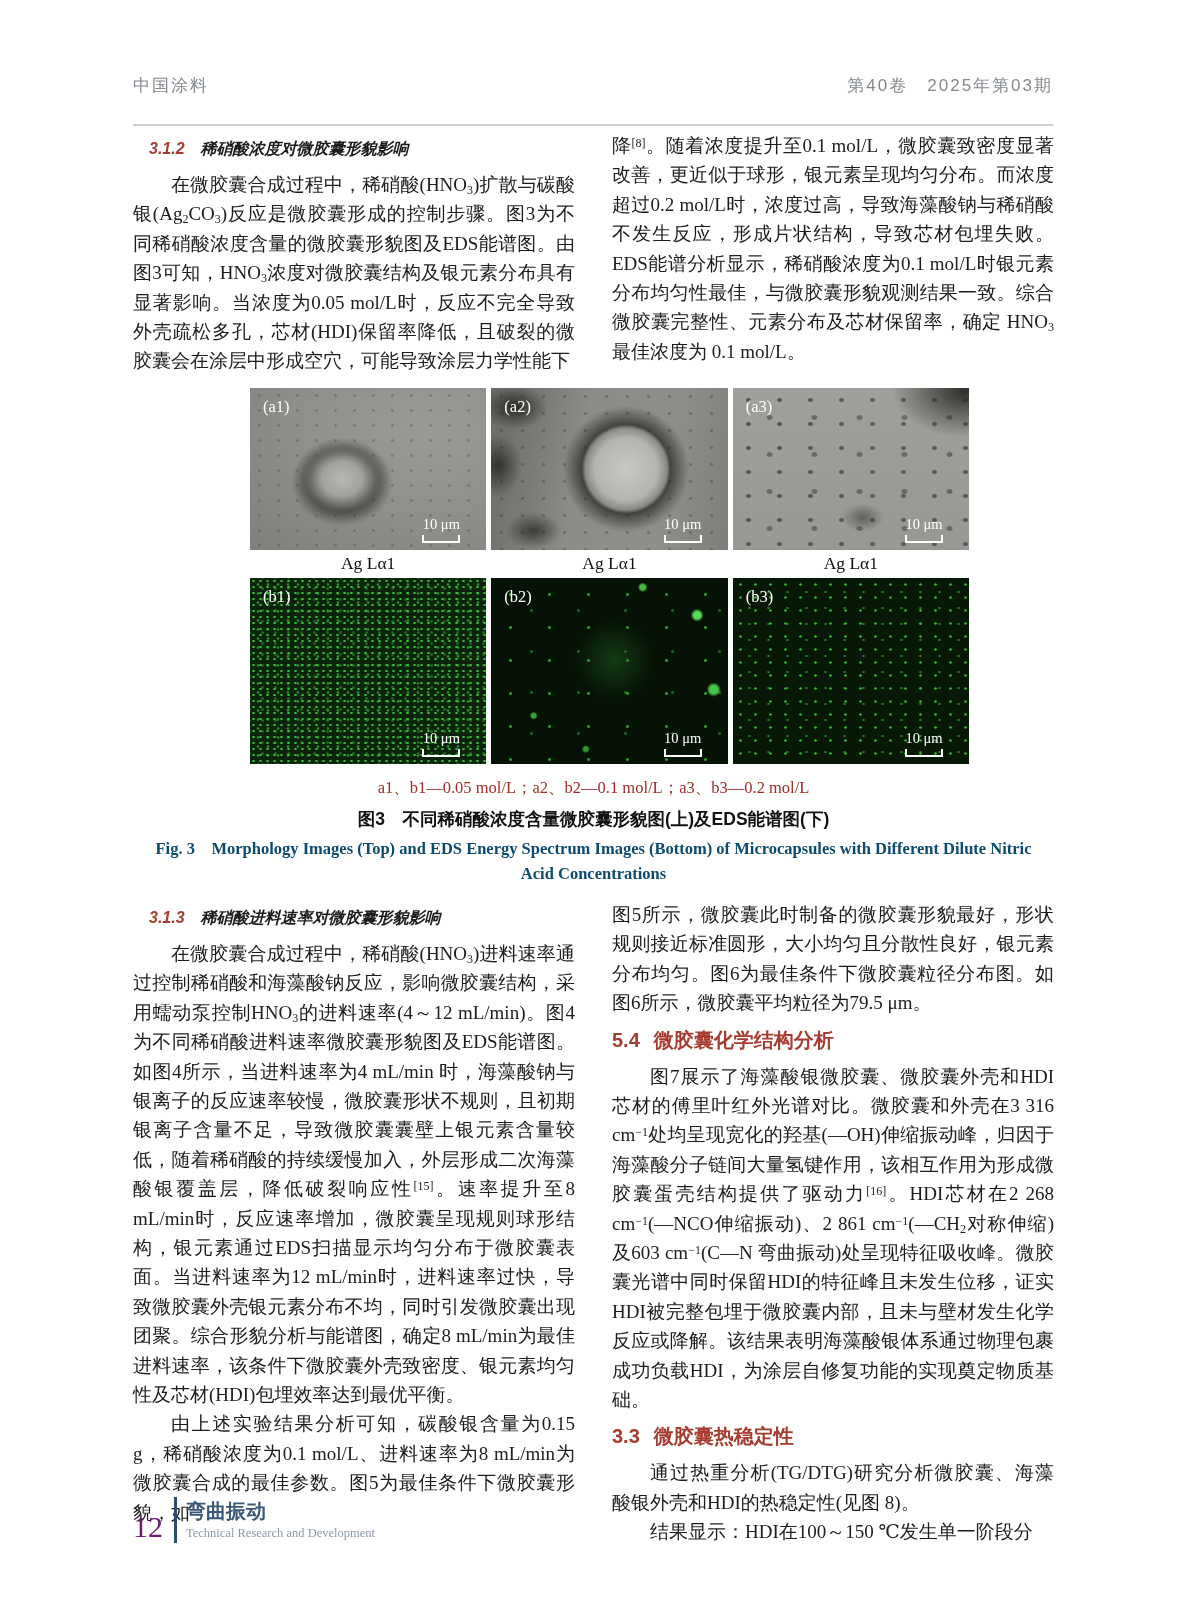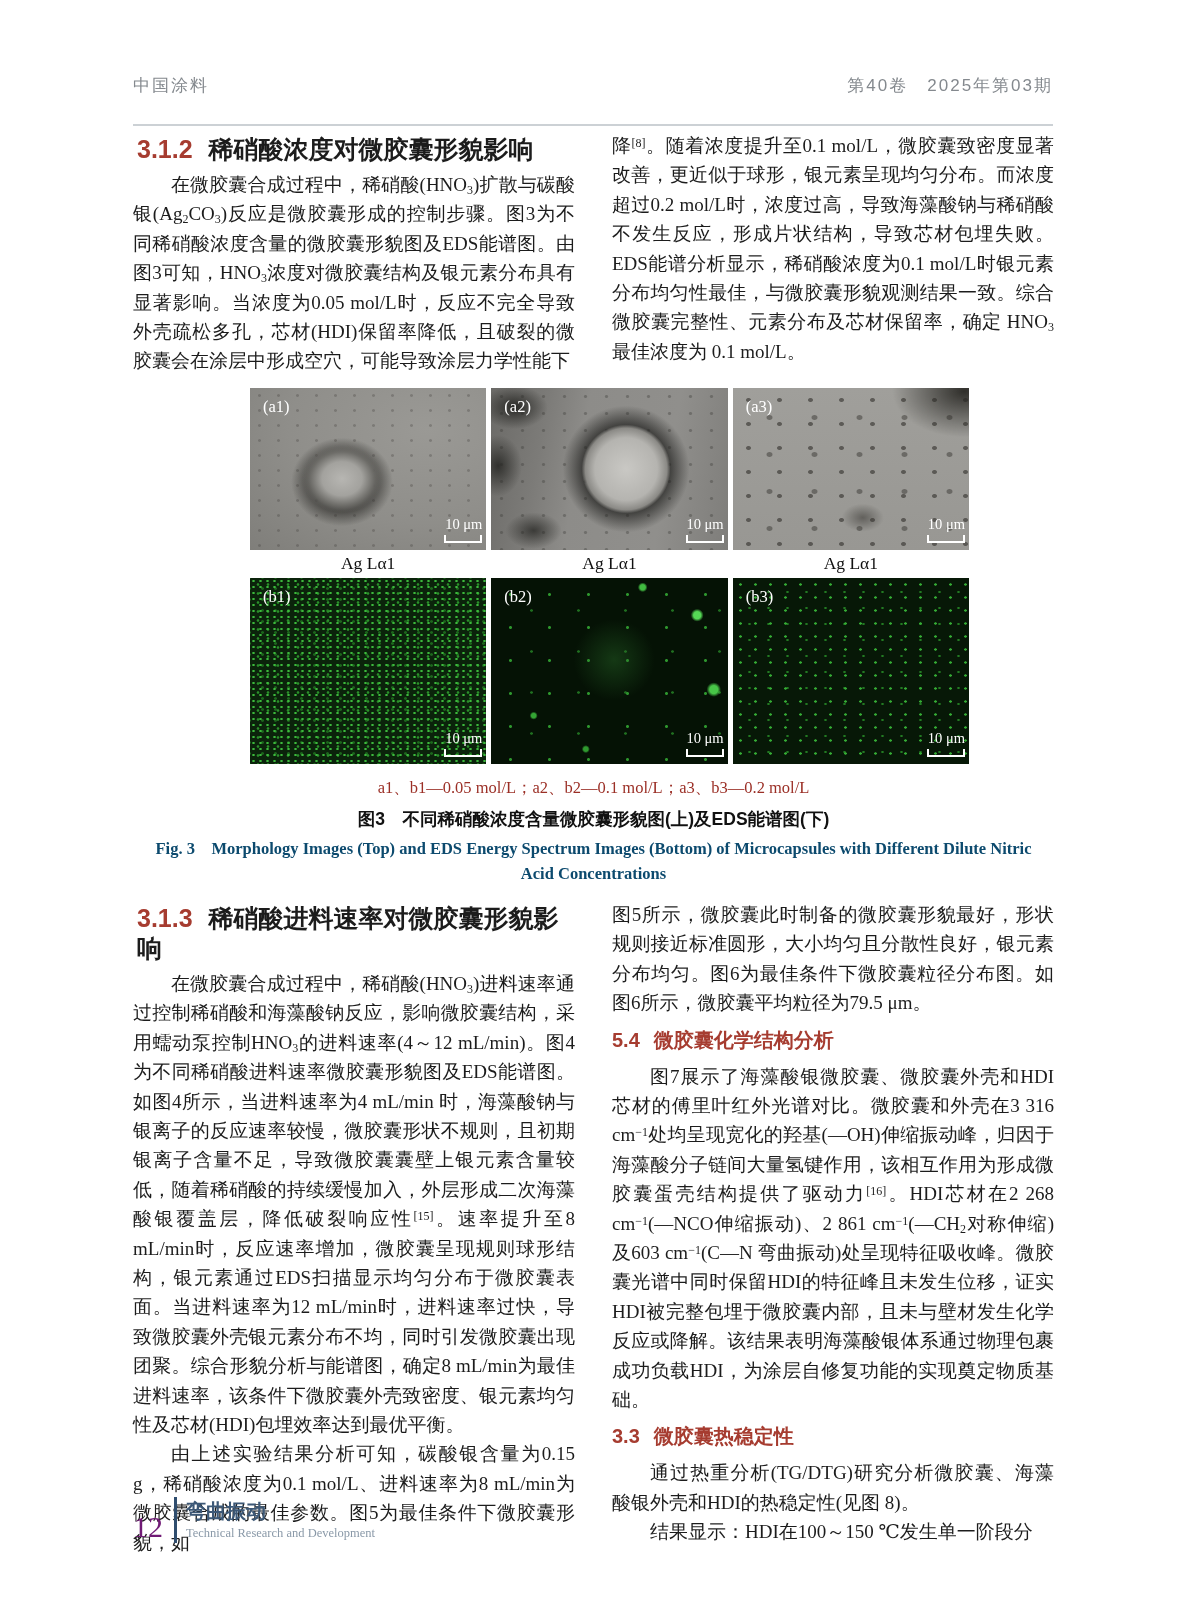--- a/index.html
+++ b/index.html
@@ -10,37 +10,37 @@
        align-items:flex-end;font-family:"Liberation Sans","DejaVu Sans",sans-serif;font-size:17px;
        color:#84898e;padding-bottom:27px;border-bottom:2px solid #ccd1d5;letter-spacing:2px;}
   
   .content{position:absolute;top:131px;left:133px;width:921px;}
   .cols{display:flex;gap:37px;}
   .col{width:442px;}
   p.body{margin:0;font-size:19px;line-height:29.4px;text-align:justify;}
   p.ind{text-indent:2em;}
   sup{font-size:12px;vertical-align:5px;line-height:0;}
   sub{font-size:12px;vertical-align:-3px;line-height:0;}
-  .h-minor{font-family:"Liberation Sans","DejaVu Sans",sans-serif;font-weight:700;font-size:25px;
-           margin:3px 0 6px 4px;line-height:30px;}
+  .h-minor{font-family:"Liberation Sans","DejaVu Sans",sans-serif;font-weight:700;font-size:16px;
+           margin:3px 0 6px 16px;line-height:30px;font-style:italic;}
   .h-minor .num{color:#a63c30;margin-right:16px;}
   .h-major{font-family:"Liberation Sans","DejaVu Sans",sans-serif;font-weight:700;font-size:20px;
            color:#a63c30;margin:7px 0 6px 0;line-height:31px;}
   .h-major .num{margin-right:14px;}
   
   .figwrap{margin-top:12px;}
   .fig{width:719px;margin:0 auto;padding-left:32px;}
   .fig-row{display:grid;grid-template-columns:repeat(3,1fr);column-gap:5px;}
   .fig-mid{display:grid;grid-template-columns:repeat(3,1fr);column-gap:5px;text-align:center;
            font-size:17.5px;padding:3px 0 4px 0;color:#111;}
   .sem,.map{position:relative;}
   .sem{height:162px;}
   .map{height:186px;}
   .plabel{position:absolute;top:9px;left:13px;color:#fff;font-size:16.5px;}
-  .scalebar{position:absolute;right:4px;bottom:7px;color:#fff;font-size:14.5px;text-align:right;line-height:1.1;}
+  .scalebar{position:absolute;right:26px;bottom:7px;color:#fff;font-size:14.5px;text-align:center;line-height:1.1;}
   .scalebar .bar{width:34px;height:6px;border-left:2px solid #fff;border-right:2px solid #fff;
                  border-bottom:2px solid #fff;margin:2px auto 0 auto;}
   .s1{background:
       radial-gradient(ellipse 40px 34px at 39% 56%, #b7b6b2 0%, #a3a29e 50%, #6f6e6a 78%, rgba(111,110,106,0) 100%),
       radial-gradient(ellipse 62px 54px at 39% 58%, rgba(42,41,38,.7) 52%, rgba(42,41,38,0) 82%),
       radial-gradient(rgba(62,60,56,.30) 1.2px, transparent 2px),
       radial-gradient(ellipse at 75% 25%, #9a9995 0%, #8f8e8a 55%, #7f7e7a 100%);
       background-size:auto,auto,19px 15px,auto;}
   .s2{background:
       radial-gradient(circle 60px at 57% 50%, #c9c8c4 0%, #b5b4b0 52%, #8b8a86 68%, rgba(139,138,134,0) 74%),

